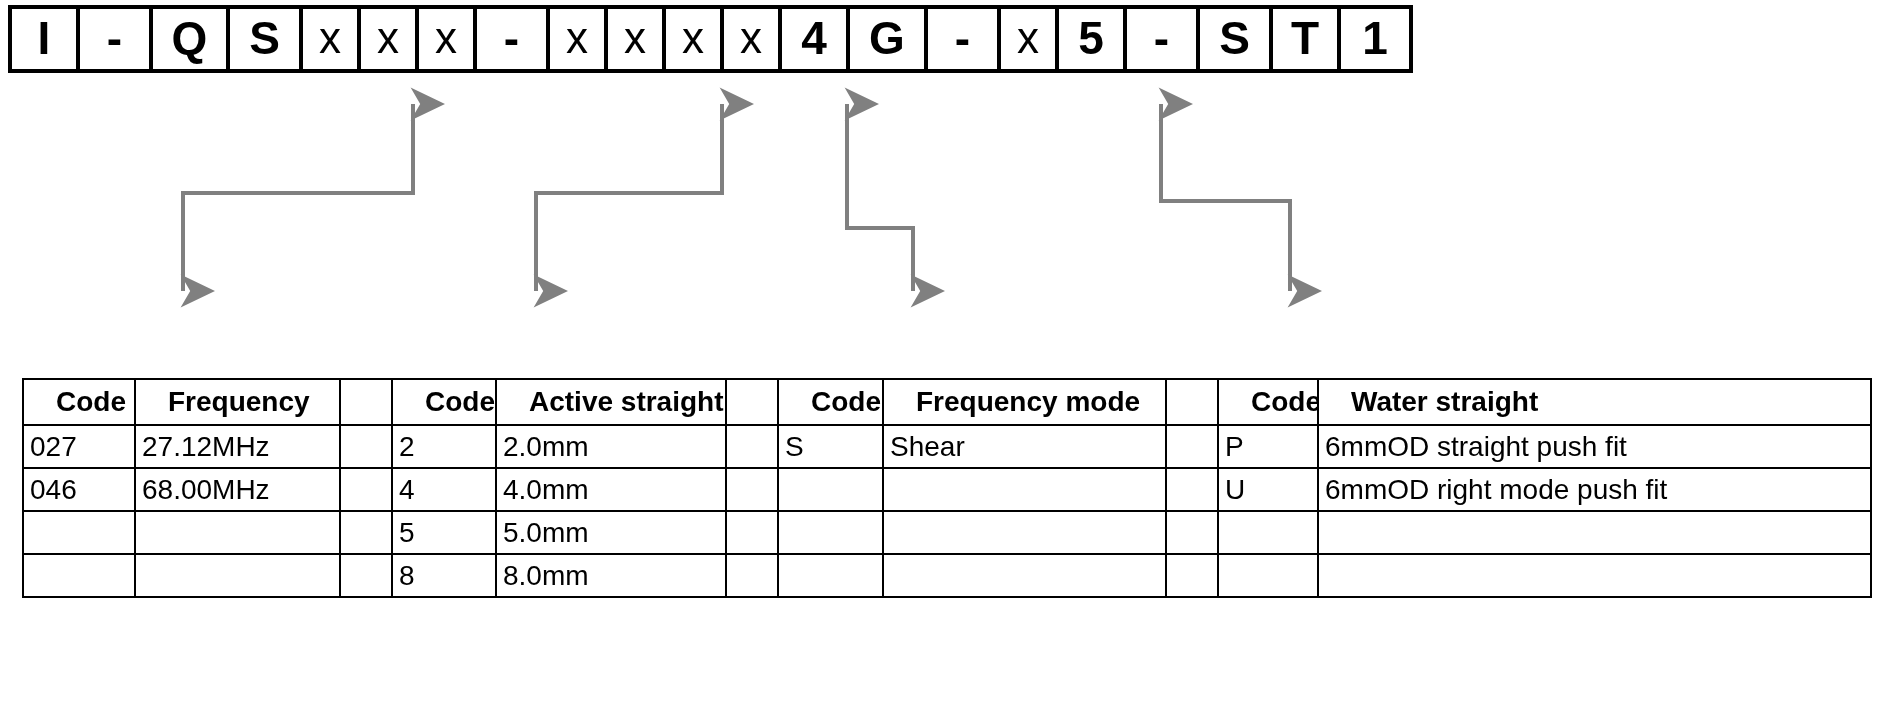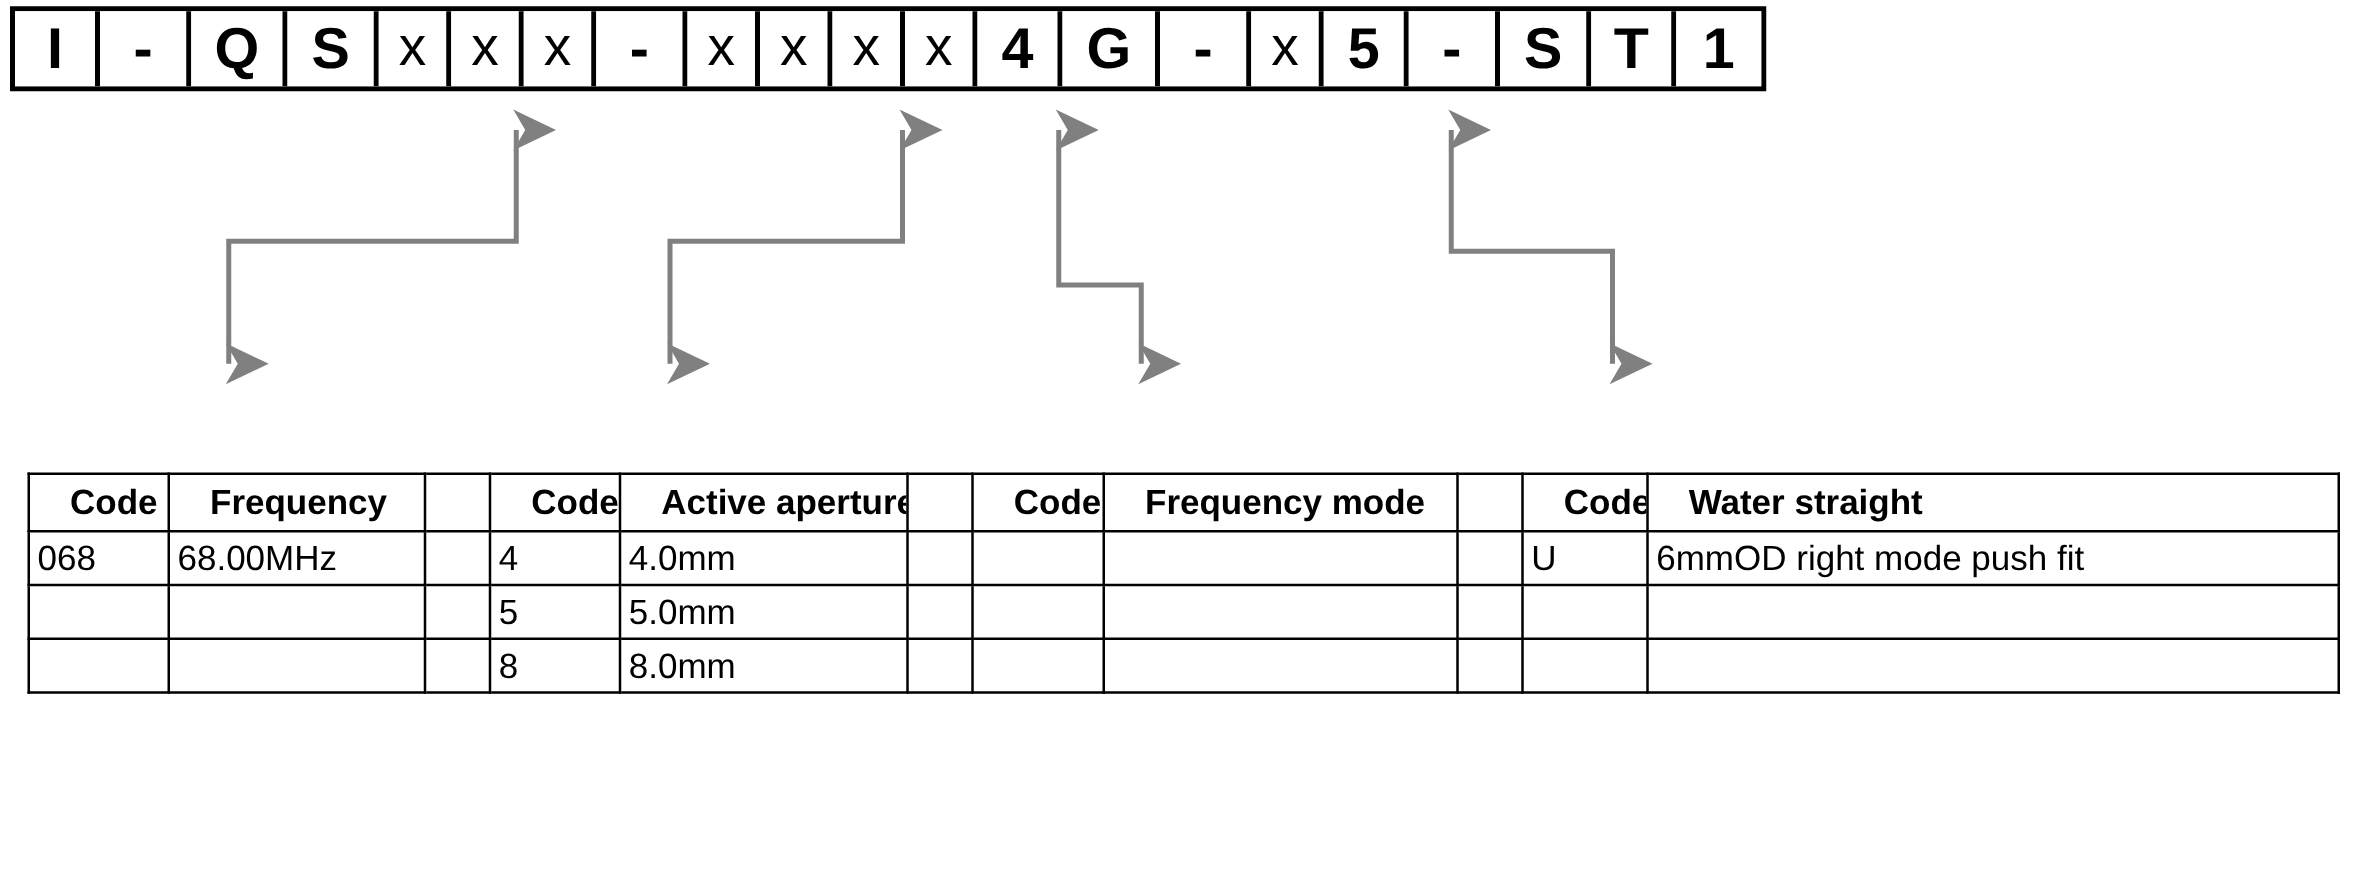--- a/index.html
+++ b/index.html
@@ -166,32 +166,45 @@
         <col class="c-sp3">
       <col class="c-code4">
         <col class="c-wc">
     </colgroup>
     <thead>
       <tr>
         <th>Code</th>
         <th>Frequency</th>
         <th class="spacer"></th>
         <th>Code</th>
-        <th>Active aperture</th>
+        <th>Active straight</th>
         <th class="spacer"></th>
         <th>Code</th>
         <th>Frequency mode</th>
         <th class="spacer"></th>
         <th>Code</th>
         <th>Water straight</th>
       </tr>
     </thead>
     <tbody id="ref-body">
         <tr>
-          <td>068</td>
+          <td>027</td>
+          <td>27.12MHz</td>
+          <td class="spacer"></td>
+          <td>2</td>
+          <td>2.0mm</td>
+          <td class="spacer"></td>
+          <td>S</td>
+          <td>Shear</td>
+          <td class="spacer"></td>
+          <td>P</td>
+          <td>6mmOD straight push fit</td>
+        </tr>
+        <tr>
+          <td>046</td>
           <td>68.00MHz</td>
           <td class="spacer"></td>
           <td>4</td>
           <td>4.0mm</td>
           <td class="spacer"></td>
           <td></td>
           <td></td>
           <td class="spacer"></td>
           <td>U</td>
           <td>6mmOD right mode push fit</td>

